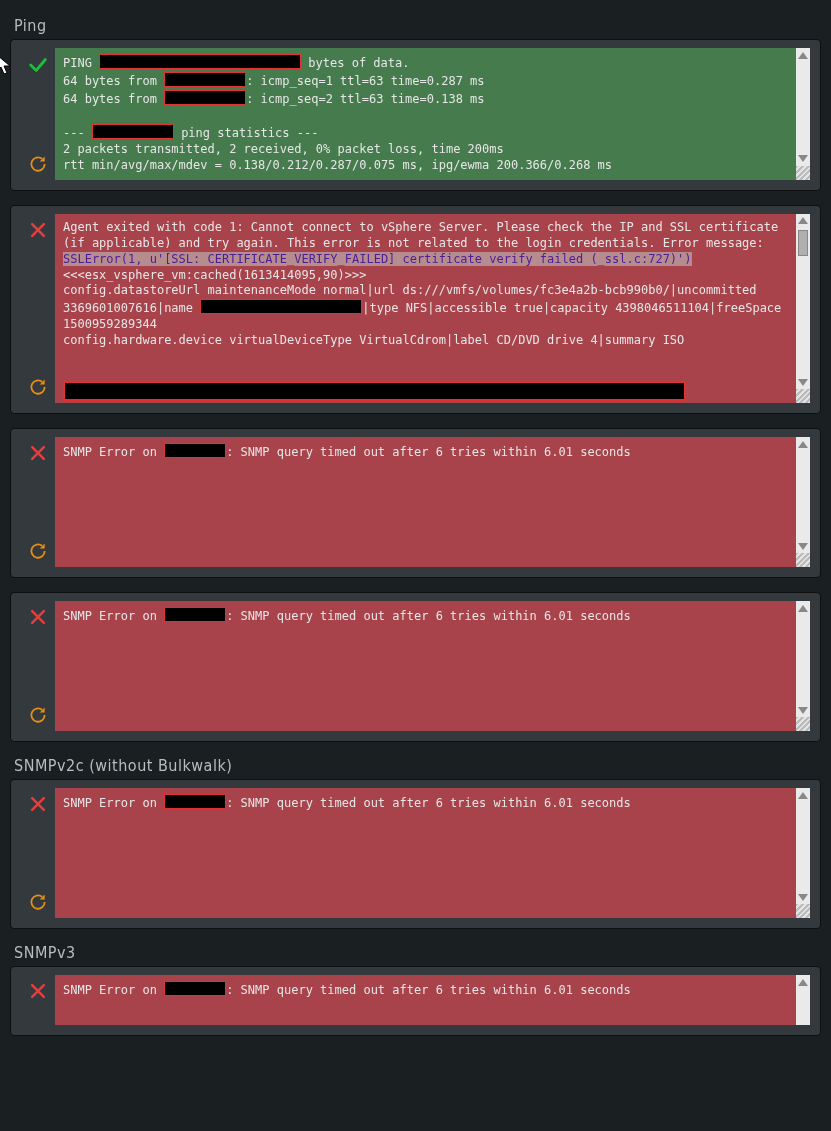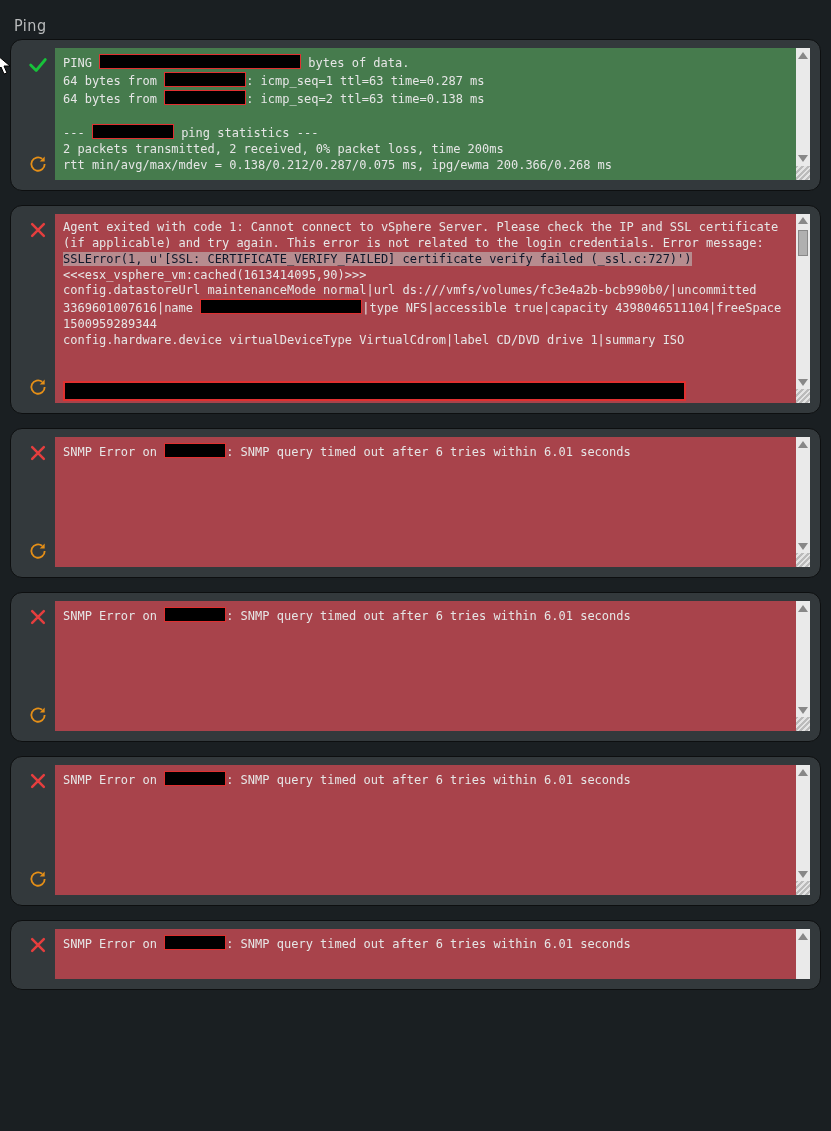--- a/index.html
+++ b/index.html
@@ -30,21 +30,21 @@
     margin: 4px 0 4px 14px;
     letter-spacing: 0.5px;
     font-family: "Arial Narrow","Segoe UI Light","DejaVu Sans Condensed",sans-serif;
     font-stretch: condensed;
   }
 
   .panel {
     margin: 4px 10px 14px 10px;
     background: #33393c;
     border: 1px solid #0d0f10;
-    border-radius: 12px;
+    border-radius: 4px;
     padding: 8px 10px 10px 10px;
     box-sizing: border-box;
     display: flex;
     align-items: stretch;
     min-height: 120px;
   }
   .panel .icon-col {
     width: 34px;
     flex: 0 0 34px;
     display: flex;
@@ -110,21 +110,21 @@
     height:13px;
   }
   .redact.w60  { width:60px;  }
   .redact.w80  { width:80px;  }
   .redact.w160 { width:160px; }
   .redact.w200 { width:200px; }
 
   
   .hilite {
     background:#b78c8f;
-    color:#0f172a;
+    color:#4c1d95;
     text-align:center;
   }
 
   
   .big-redact {
     position:absolute;
     left: 8px;
     right: 110px;
     bottom: 2px;
     height: 16px;
@@ -189,21 +189,21 @@
             <path fill="none" stroke="#e58f17" stroke-width="2.2" d="M20 12a8 8 0 1 1-3-6.2"></path>
             <path fill="#e58f17" d="M20 3v6h-6z"></path>
           </svg>
       </span>
     </div>
     <div class="output-wrap">
       <div class="output error" style="min-height:104px;padding-bottom:22px;"><span>Agent exited with code 1: Cannot connect to vSphere Server. Please check the IP and SSL certificate (if applicable) and try again. This error is not related to the login credentials. Error message:</span>
 <span class="hilite">SSLError(1, u'[SSL: CERTIFICATE_VERIFY_FAILED] certificate verify failed (_ssl.c:727)')</span>
 <span>&lt;&lt;&lt;esx_vsphere_vm:cached(1613414095,90)&gt;&gt;&gt;</span>
 <span>config.datastoreUrl maintenanceMode normal|url ds:///vmfs/volumes/fc3e4a2b-bcb990b0/|uncommitted 3369601007616|name </span><span class="redact w160"></span><span>|type NFS|accessible true|capacity 4398046511104|freeSpace 1500959289344</span>
-<span>config.hardware.device virtualDeviceType VirtualCdrom|label CD/DVD drive 1|summary ISO</span>
+<span>config.hardware.device virtualDeviceType VirtualCdrom|label CD/DVD drive 4|summary ISO</span>
         <span class="big-redact"></span>
       </div>
       <div class="sb">
         <div class="arrow">
             <div class="tri up"></div>
           </div>
         <div class="track">
             <div class="thumb"></div>
           </div>
         <div class="arrow">
@@ -265,20 +265,21 @@
           </div>
         <div class="track"></div>
         <div class="arrow">
             <div class="tri down"></div>
           </div>
         <div class="grip"></div>
       </div>
     </div>
   </div>
 
+  <div class="section-title">SNMPv2c (without Bulkwalk)</div>
   <div class="panel" style="min-height:150px;">
     <div class="icon-col">
       <span>
         <svg width="20" height="20" viewBox="0 0 24 24">
             <path stroke="#e53e3e" stroke-width="3" stroke-linecap="round" d="M5 5 L19 19 M19 5 L5 19"></path>
           </svg>
       </span>
       <span>
         <svg width="20" height="20" viewBox="0 0 24 24">
             <path fill="none" stroke="#e58f17" stroke-width="2.2" d="M20 12a8 8 0 1 1-3-6.2"></path>
@@ -294,20 +295,21 @@
           </div>
         <div class="track"></div>
         <div class="arrow">
             <div class="tri down"></div>
           </div>
         <div class="grip"></div>
       </div>
     </div>
   </div>
 
+  <div class="section-title">SNMPv3</div>
   <div class="panel" style="min-height:70px;">
     <div class="icon-col">
       <span>
         <svg width="20" height="20" viewBox="0 0 24 24">
             <path stroke="#e53e3e" stroke-width="3" stroke-linecap="round" d="M5 5 L19 19 M19 5 L5 19"></path>
           </svg>
       </span>
       <span></span>
     </div>
     <div class="output-wrap">

